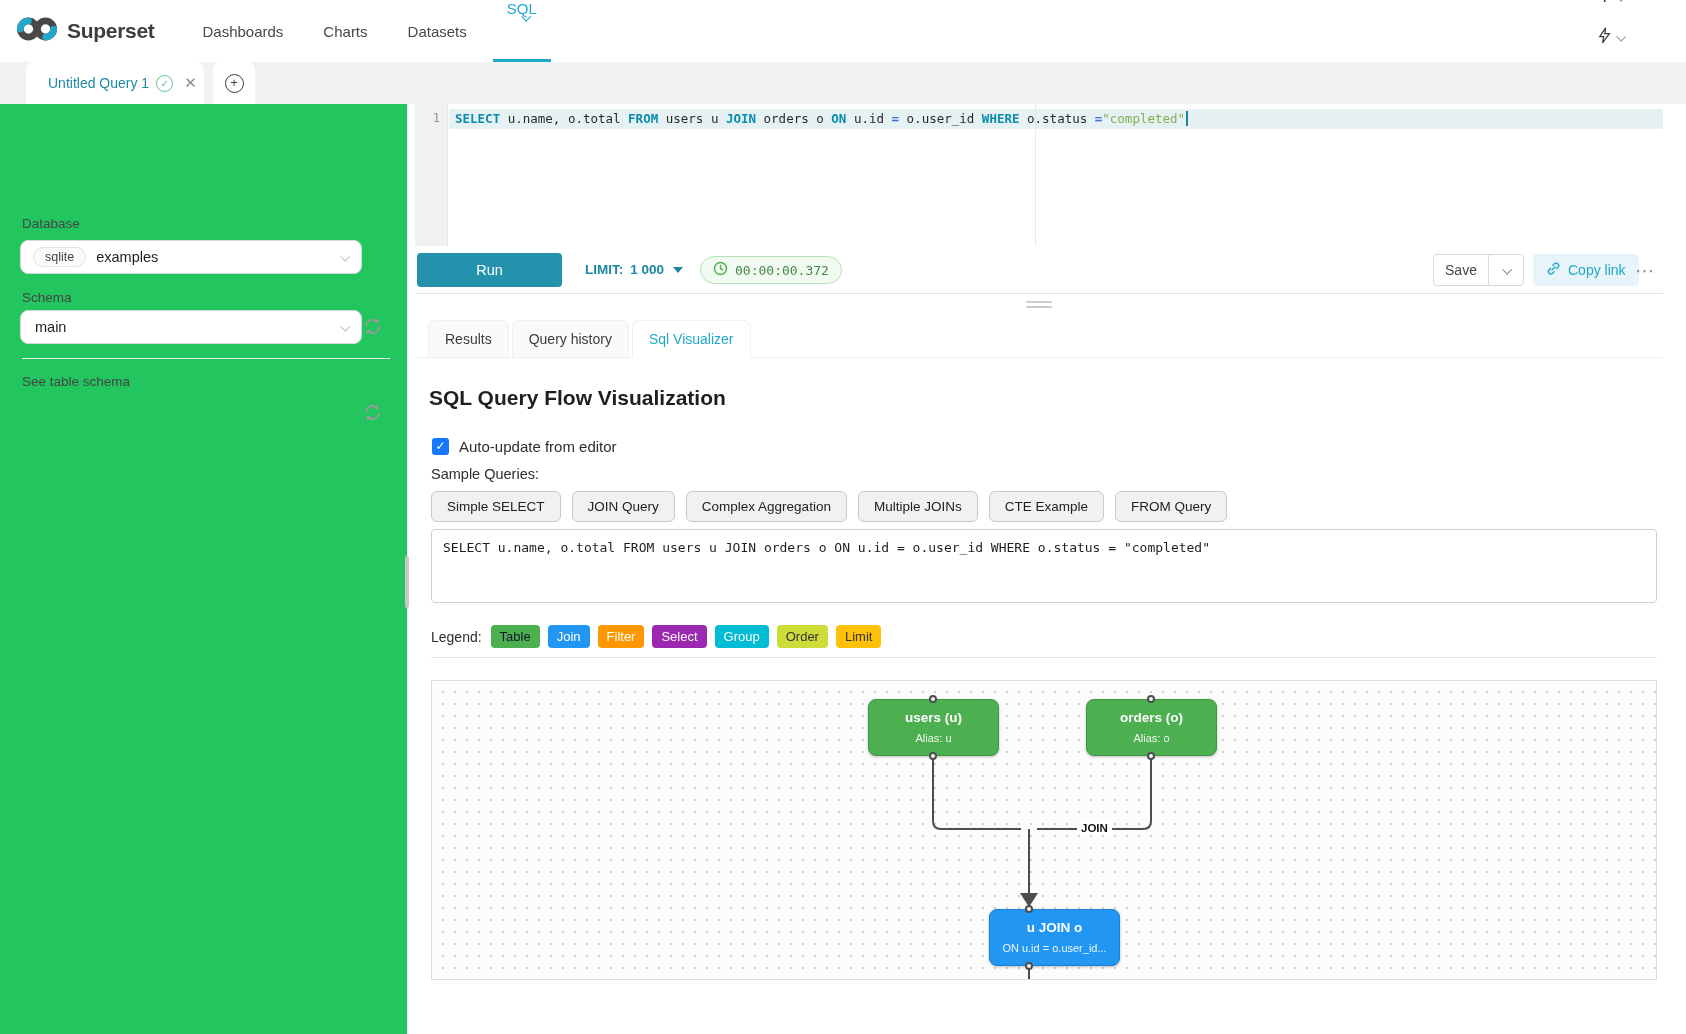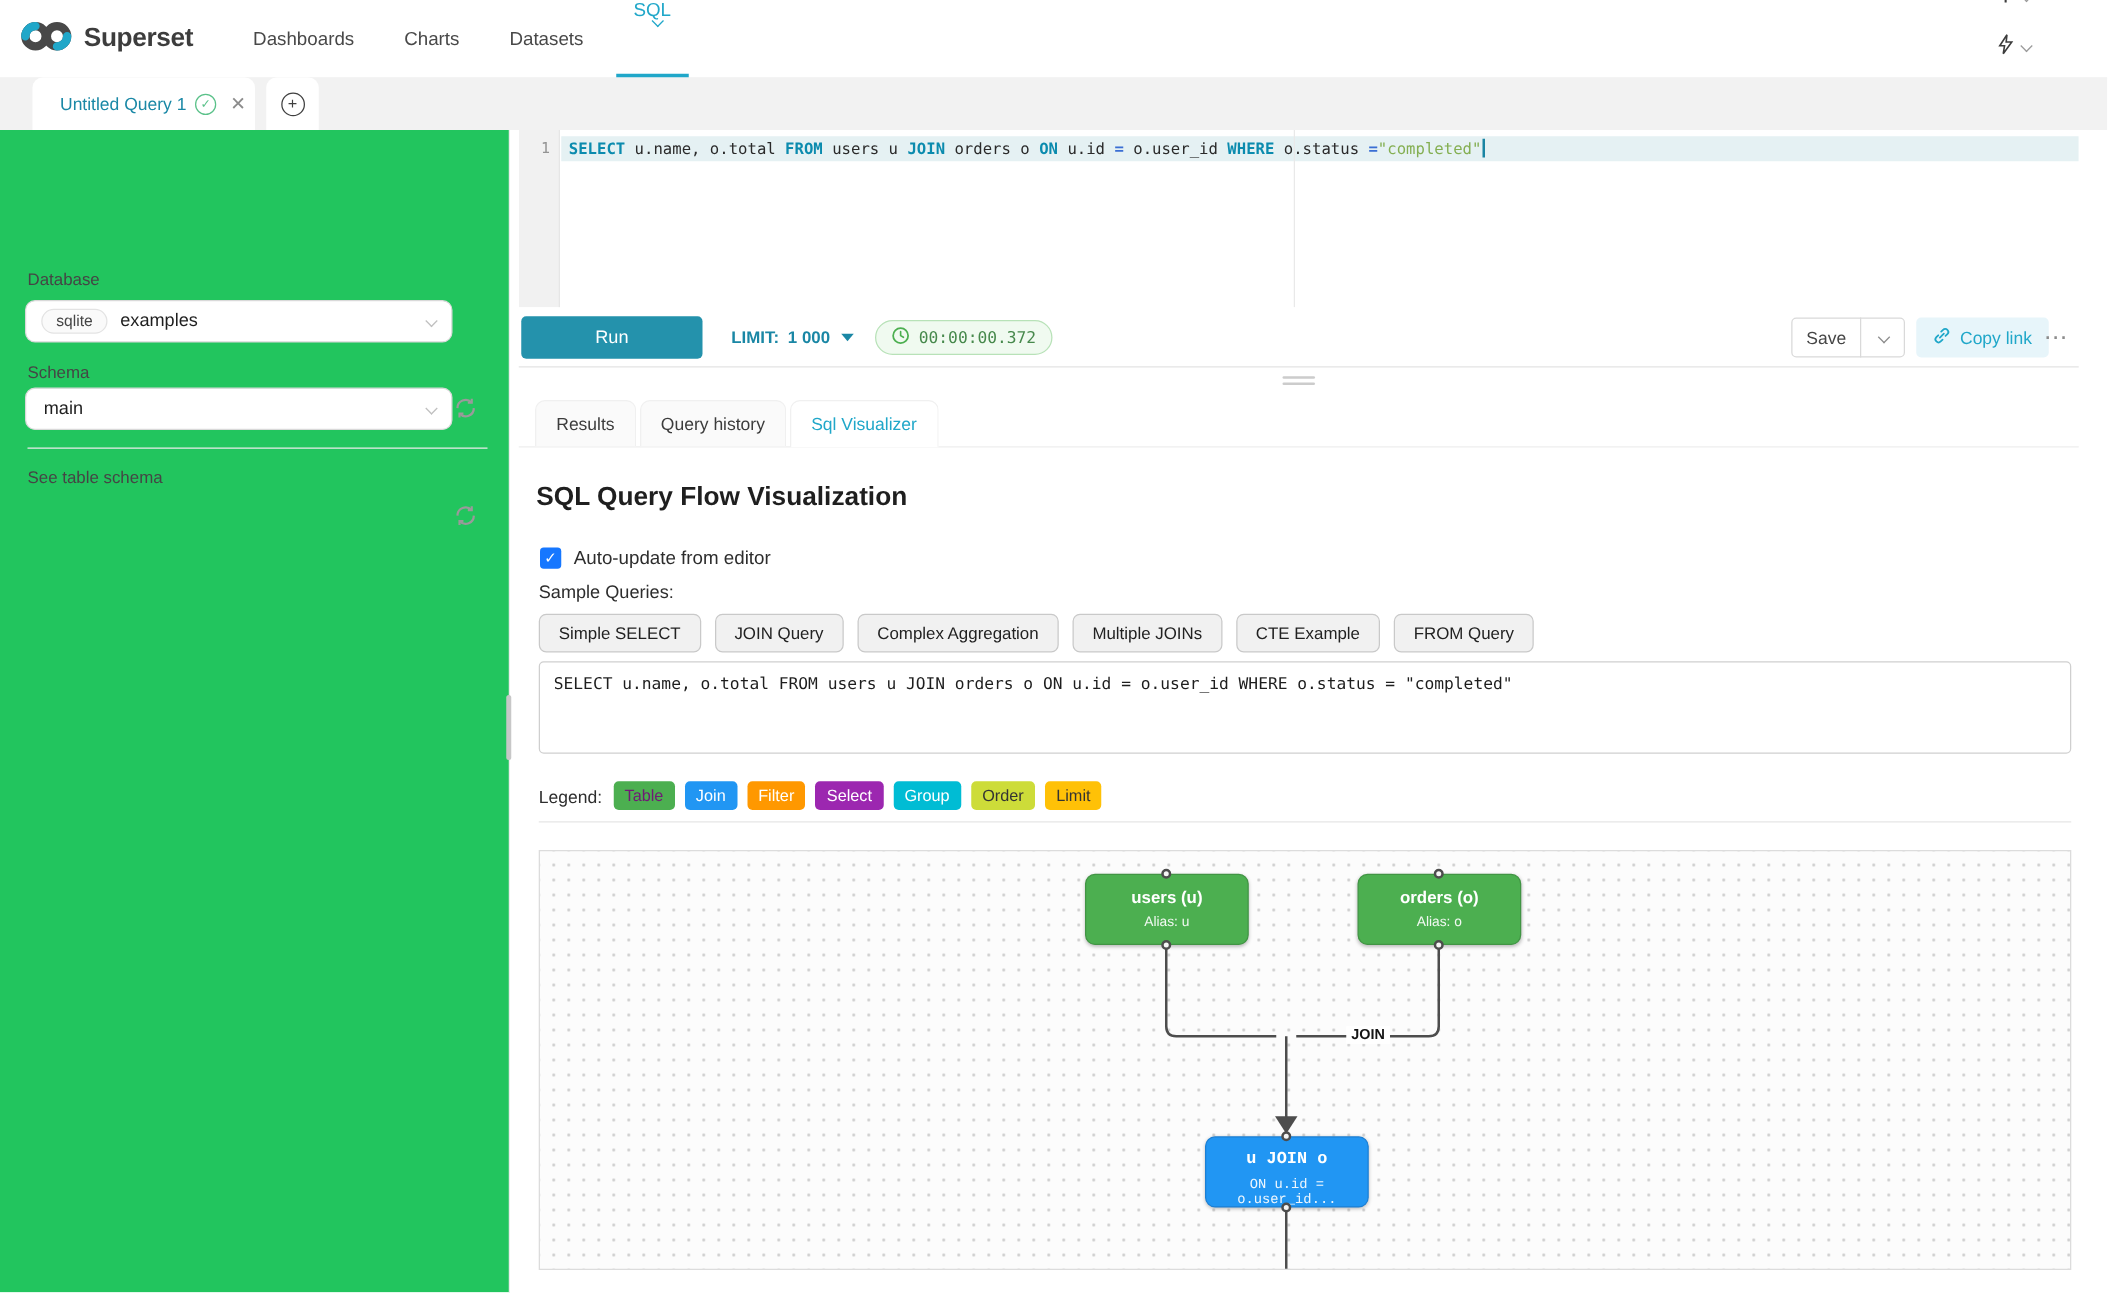--- a/index.html
+++ b/index.html
@@ -94,27 +94,27 @@
   .samples-label{position:absolute;left:16px;top:362px;font-size:14.5px;color:#2d2d2d;}
   .samples-row{position:absolute;left:16px;top:387px;display:flex;gap:11px;}
   .sample-btn{height:31px;padding:0 15px;background:#f1f1f1;border:1px solid #c9c9c9;border-radius:6px;font-size:13.5px;color:#222;display:flex;align-items:center;cursor:pointer;white-space:nowrap;font-family:inherit;}
   .sql-box{position:absolute;left:16px;top:425px;width:1226px;height:74px;border:1px solid #cfcfcf;border-radius:4px;box-sizing:border-box;padding:9px 11px;font-family:"DejaVu Sans Mono",monospace;font-size:13px;color:#1e1e1e;background:#fff;resize:none;outline:none;line-height:1.35;}
   .legend-row{position:absolute;left:16px;top:521px;display:flex;align-items:center;gap:8px;}
   .legend-label{font-size:14px;color:#2d2d2d;margin-right:1px;}
   .chip{height:23px;padding:0 9px;border-radius:4px;font-size:13px;display:flex;align-items:center;cursor:default;}
   .content-hr{position:absolute;left:16px;top:553px;width:1226px;height:1px;background:#e6e6e6;}
 
   
-  .flow{position:absolute;left:16px;top:576px;width:1226px;height:336px;border:1px solid #dcdcdc;background-color:#fcfcfc;background-image:radial-gradient(circle,#cfcfcf 1px,transparent 1.3px);background-size:12px 12px;background-position:5px 5px;box-sizing:border-box;overflow:hidden;}
+  .flow{position:absolute;left:16px;top:576px;width:1226px;height:300px;border:1px solid #dcdcdc;background-color:#fcfcfc;background-image:radial-gradient(circle,#cfcfcf 1px,transparent 1.3px);background-size:12px 12px;background-position:5px 5px;box-sizing:border-box;overflow:hidden;}
   .fnode{position:absolute;width:131px;height:57px;border-radius:8px;box-shadow:0 1px 3px rgba(0,0,0,0.25);text-align:center;color:#fff;box-sizing:border-box;padding-top:10px;cursor:grab;}
   .fnode .ft{font-size:13.5px;font-weight:700;}
   .fnode .fs{font-size:11px;margin-top:7px;opacity:0.92;}
   .n-users{left:436px;top:18px;background:#4CAF50;border:1px solid #419544;}
   .n-orders{left:654px;top:18px;background:#4CAF50;border:1px solid #419544;}
-  .n-join{left:532px;top:228px;background:#2196F3;border:1px solid #1b7fd4;font-family:Liberation Mono, monospace;}
+  .n-join{left:557px;top:228px;background:#2196F3;border:1px solid #1b7fd4;}
   .fhandle{position:absolute;width:8px;height:8px;border-radius:50%;background:#f5f5f5;border:2px solid #4d4d4d;box-sizing:border-box;cursor:crosshair;}
   .edges{position:absolute;left:0;top:0;pointer-events:none;}
   .edge-label{position:absolute;left:645px;top:140px;background:#fff;padding:1px 4px;font-size:11.5px;font-weight:600;color:#141414;}
 </style>
 </head>
 <body>
 
 <div class="page">
 
   <div class="navbar">
@@ -287,21 +287,21 @@
         <button class="sample-btn">Complex Aggregation</button>
         <button class="sample-btn">Multiple JOINs</button>
         <button class="sample-btn">CTE Example</button>
         <button class="sample-btn">FROM Query</button>
       </div>
 
     <textarea class="sql-box" spellcheck="false" style="">SELECT u.name, o.total FROM users u JOIN orders o ON u.id = o.user_id WHERE o.status = "completed"</textarea>
 
     <div class="legend-row">
       <span class="legend-label">Legend:</span>
-    <span class="chip" style="background: rgb(76, 175, 80); color: #701a75;">Table</span>
+    <span class="chip" style="background: rgb(76, 175, 80); color: #0f172a;">Table</span>
         <span class="chip" style="background: rgb(33, 150, 243); color: rgb(255, 255, 255);">Join</span>
         <span class="chip" style="background: rgb(255, 152, 0); color: rgb(255, 255, 255);">Filter</span>
         <span class="chip" style="background: rgb(156, 39, 176); color: rgb(255, 255, 255);">Select</span>
         <span class="chip" style="background: rgb(0, 188, 212); color: rgb(255, 255, 255);">Group</span>
         <span class="chip" style="background: rgb(205, 220, 57); color: rgb(51, 51, 51);">Order</span>
         <span class="chip" style="background: rgb(255, 193, 7); color: rgb(51, 51, 51);">Limit</span>
       </div>
 
     <div class="content-hr"></div>
 

